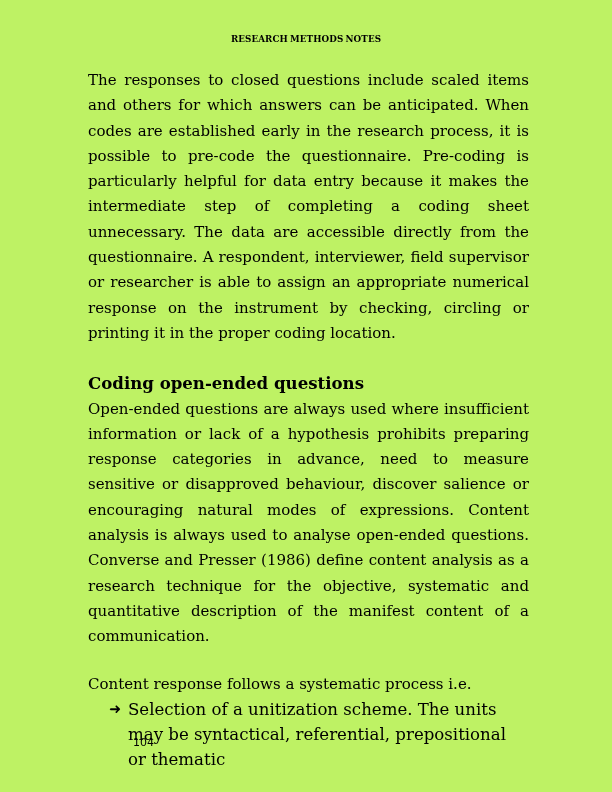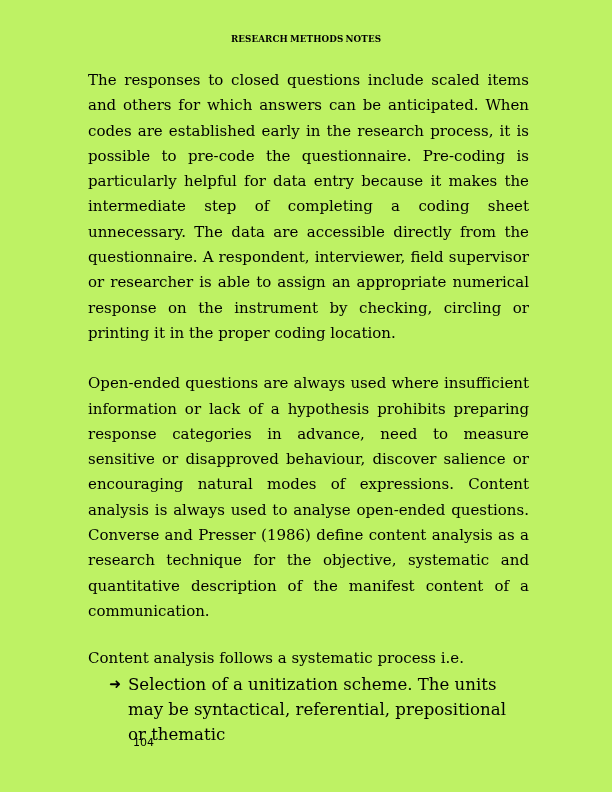--- a/index.html
+++ b/index.html
@@ -114,26 +114,27 @@
 <div class="page">
 
   <div class="running-header">RESEARCH METHODS NOTES</div>
 
   <div class="content">
 
     <p class="body-para">The responses to closed questions include scaled items and others for which answers can be anticipated. When codes are established early in the research process, it is possible to pre-code the questionnaire. Pre-coding is particularly helpful for data entry because it makes the intermediate step of completing a coding sheet unnecessary. The data are accessible directly from the questionnaire. A respondent, interviewer, field supervisor or researcher is able to assign an appropriate numerical response on the instrument by checking, circling or printing it in the proper coding location.</p>
 
     <div class="gap-para"></div>
 
+    <h2 class="section-heading">Coding open-ended questions</h2>
 
     <p class="body-para">Open-ended questions are always used where insufficient information or lack of a hypothesis prohibits preparing response categories in advance, need to measure sensitive or disapproved behaviour, discover salience or encouraging natural modes of expressions. Content analysis is always used to analyse open-ended questions. Converse and Presser (1986) define content analysis as a research technique for the objective, systematic and quantitative description of the manifest content of a communication.</p>
 
     <div class="gap-small"></div>
 
-    <p class="body-para last-left">Content analysis follows a systematic process i.e.</p>
+    <p class="body-para last-left">Content response follows a systematic process i.e.</p>
 
     <ul class="arrow-list">
       <li>
         <span class="bullet-glyph">➜</span>
         <span class="item-text">Selection of a unitization scheme. The units may be syntactical, referential, prepositional or thematic</span>
       </li>
 
     </ul>
 
   </div>

